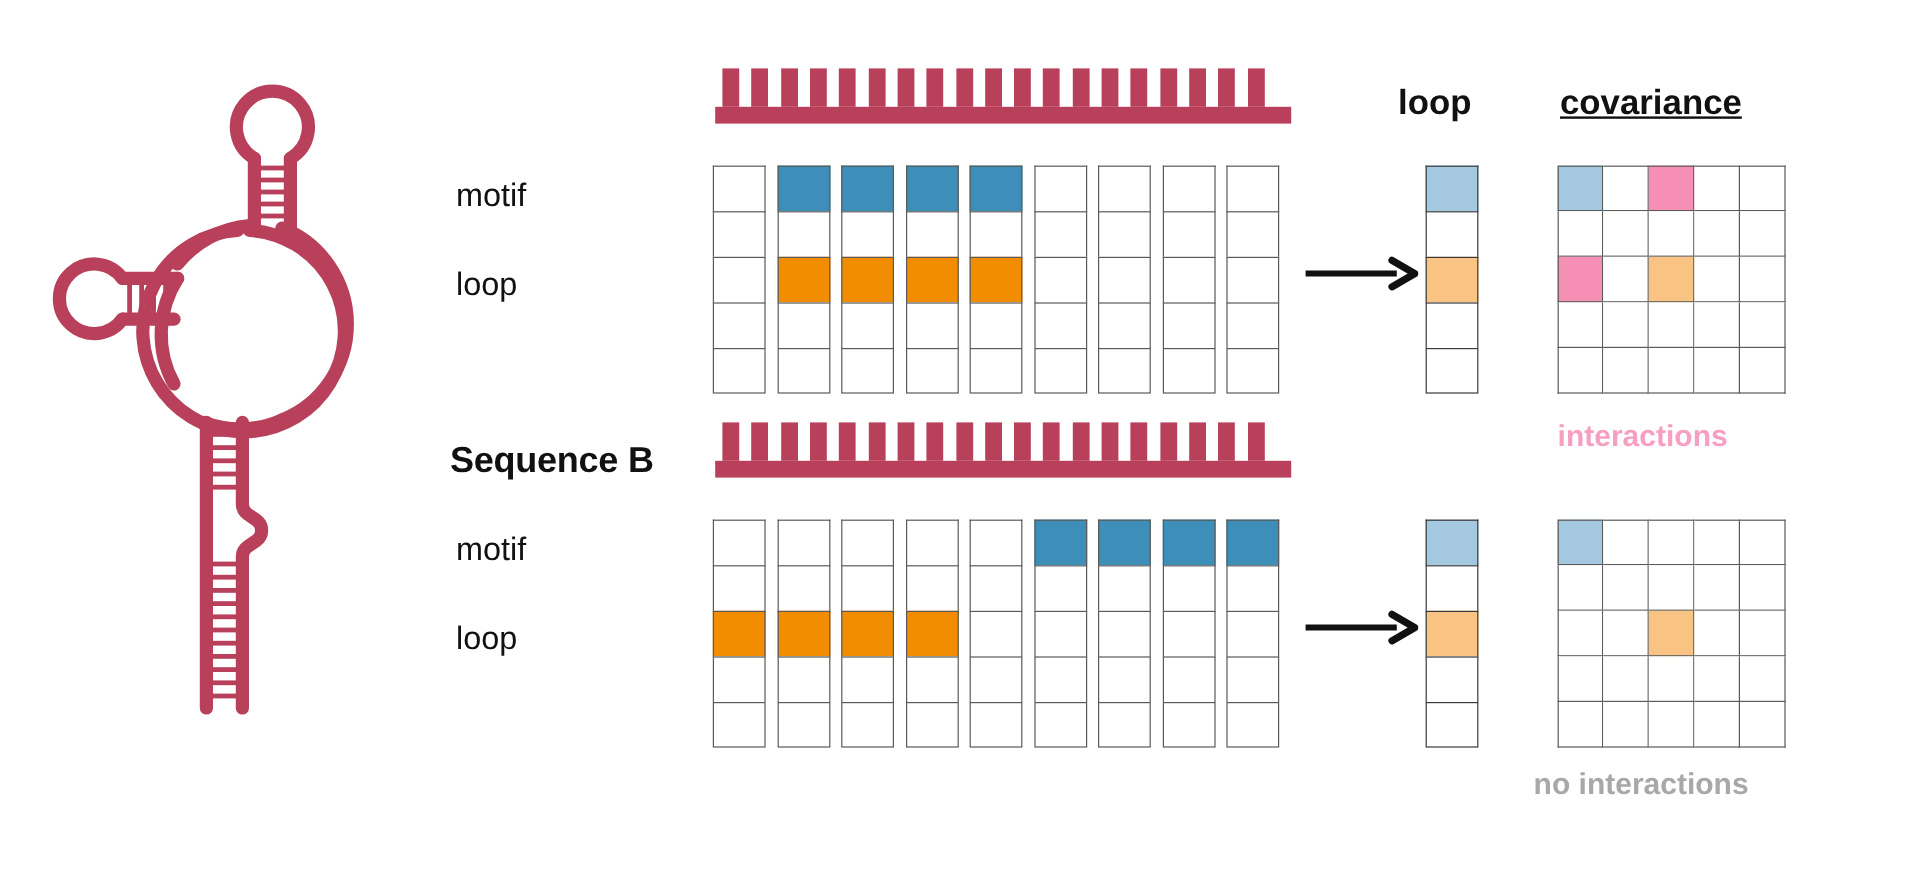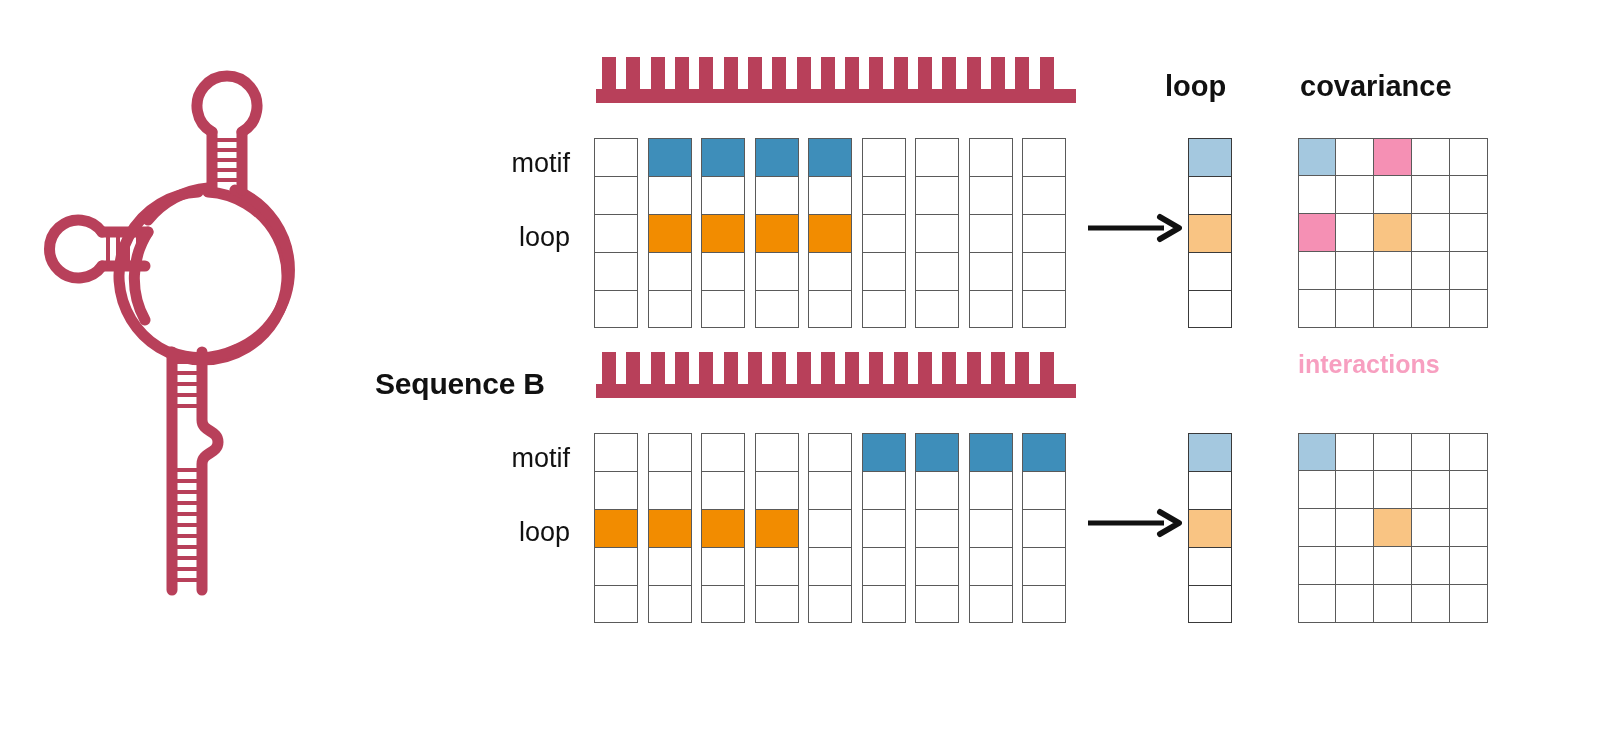--- a/index.html
+++ b/index.html
@@ -17,21 +17,21 @@
 
   
   .abs{position:absolute;}
 
   
   .seq-title{
     font-size:30px;font-weight:bold;color:#111111;
     letter-spacing:-0.2px;white-space:nowrap;
   }
   .row-label{
-    font-size:27px;color:#111111;white-space:nowrap;text-align:right;
+    font-size:27px;color:#111111;white-space:nowrap;
   }
   .col-head{
     font-size:29px;font-weight:bold;color:#111111;white-space:nowrap;
   }
   .note{
     font-size:25px;font-weight:bold;white-space:nowrap;
   }
   .note.pink{color:#F79FC0;}
   .note.gray{color:#A8A8A8;}
 
@@ -165,21 +165,21 @@
         <line x1="146" y1="466" x2="168" y2="466"></line>
         <line x1="146" y1="477" x2="168" y2="477"></line>
         <line x1="146" y1="488" x2="168" y2="488"></line>
         <line x1="146" y1="499" x2="168" y2="499"></line>
         <line x1="146" y1="510" x2="168" y2="510"></line>
       </g>
     </svg>
   </div>
 
   <div class="abs col-head" style="left:1165px;top:70px;">loop</div>
-  <div class="abs col-head" style="left:1300px;top:70px;">covariance</div>
+  <div class="abs col-head" style="left:1300px;top:70px;text-decoration:underline;">covariance</div>
 
 
   <div class="comb" id="comb-a" style="left:596px;top:57px;width:480px;height:46px;">
     <div class="comb-base"></div>
   <div class="comb-tooth" style="left: 6px;"></div>
       <div class="comb-tooth" style="left: 30.3158px;"></div>
       <div class="comb-tooth" style="left: 54.6316px;"></div>
       <div class="comb-tooth" style="left: 78.9474px;"></div>
       <div class="comb-tooth" style="left: 103.263px;"></div>
       <div class="comb-tooth" style="left: 127.579px;"></div>
@@ -442,14 +442,15 @@
       <div class="covcell" style="background: rgb(255, 255, 255);"></div>
       <div class="covcell" style="background: rgb(255, 255, 255);"></div>
       <div class="covcell" style="background: rgb(255, 255, 255);"></div>
       <div class="covcell" style="background: rgb(255, 255, 255);"></div>
       <div class="covcell" style="background: rgb(255, 255, 255);"></div>
       <div class="covcell" style="background: rgb(255, 255, 255);"></div>
       <div class="covcell" style="background: rgb(255, 255, 255);"></div>
       <div class="covcell" style="background: rgb(255, 255, 255);"></div>
     </div>
 
+  <div class="abs note gray" style="left:1278px;top:640px;">no interactions</div>
 
 </div>
 
 </body></html>

